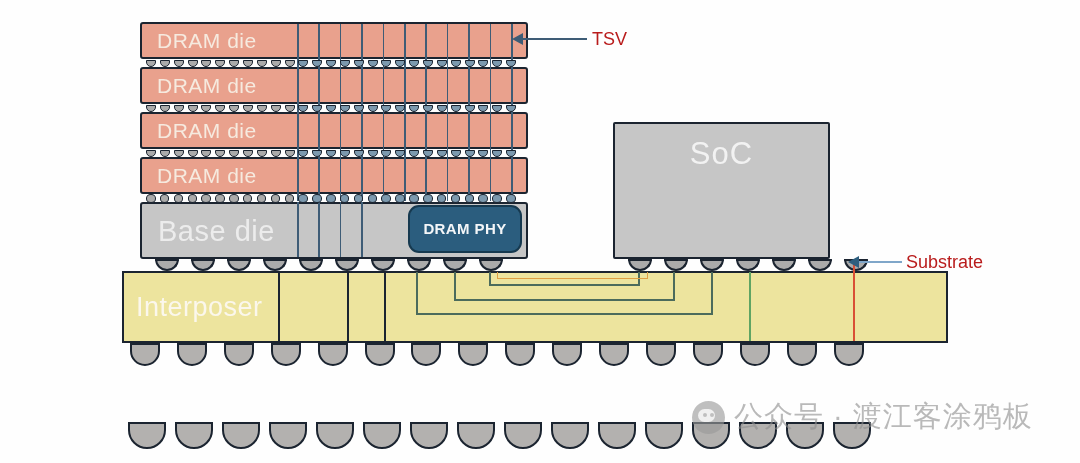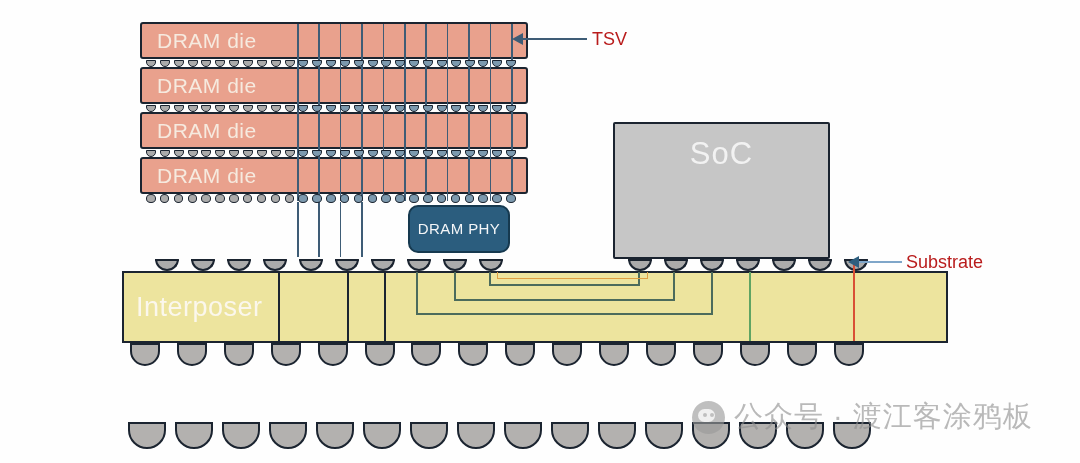--- a/index.html
+++ b/index.html
@@ -92,20 +92,23 @@
   <div class="die dram" style="left:140px;top:67px;width:388px;height:37px;">
     <span class="die-label">DRAM die</span>
   </div>
   <div class="die dram" style="left:140px;top:112px;width:388px;height:37px;">
     <span class="die-label">DRAM die</span>
   </div>
   <div class="die dram" style="left:140px;top:157px;width:388px;height:37px;">
     <span class="die-label">DRAM die</span>
   </div>
 
+  <div class="die gray" style="left:140px;top:202px;width:388px;height:57px;">
+    <span class="base-label">Base die</span>
+  </div>
 
   <div id="gen-stack">
       <div class="vline" style="left: 297px; top: 24px; width: 1.6px; height: 177px; background: var(--tsv-line);"></div>
       <div class="vline" style="left: 318.4px; top: 24px; width: 1.6px; height: 177px; background: var(--tsv-line);"></div>
       <div class="vline" style="left: 339.8px; top: 24px; width: 1.6px; height: 177px; background: var(--tsv-line);"></div>
       <div class="vline" style="left: 361.2px; top: 24px; width: 1.6px; height: 177px; background: var(--tsv-line);"></div>
       <div class="vline" style="left: 382.6px; top: 24px; width: 1.6px; height: 177px; background: var(--tsv-line);"></div>
       <div class="vline" style="left: 404px; top: 24px; width: 1.6px; height: 177px; background: var(--tsv-line);"></div>
       <div class="vline" style="left: 425.4px; top: 24px; width: 1.6px; height: 177px; background: var(--tsv-line);"></div>
       <div class="vline" style="left: 446.8px; top: 24px; width: 1.6px; height: 177px; background: var(--tsv-line);"></div>
@@ -219,21 +222,21 @@
       <div class="bump roundlet blue" style="left: 409.15px; top: 194px; width: 9.5px; height: 8.5px;"></div>
       <div class="bump roundlet blue" style="left: 423px; top: 194px; width: 9.5px; height: 8.5px;"></div>
       <div class="bump roundlet blue" style="left: 436.85px; top: 194px; width: 9.5px; height: 8.5px;"></div>
       <div class="bump roundlet blue" style="left: 450.7px; top: 194px; width: 9.5px; height: 8.5px;"></div>
       <div class="bump roundlet blue" style="left: 464.55px; top: 194px; width: 9.5px; height: 8.5px;"></div>
       <div class="bump roundlet blue" style="left: 478.4px; top: 194px; width: 9.5px; height: 8.5px;"></div>
       <div class="bump roundlet blue" style="left: 492.25px; top: 194px; width: 9.5px; height: 8.5px;"></div>
       <div class="bump roundlet blue" style="left: 506.1px; top: 194px; width: 9.5px; height: 8.5px;"></div>
     </div>
 
-  <div class="accent-box" style="left:408px;top:205px;width:102px;height:48px;font-size:15px;font-weight:400;letter-spacing:.4px;border-radius:10px;">
+  <div class="accent-box" style="left:408px;top:205px;width:114px;height:48px;font-size:15px;font-weight:700;letter-spacing:.4px;">
     <span>DRAM PHY</span>
   </div>
 
   <div class="die gray" style="left:613px;top:122px;width:217px;height:137px;border-radius:2px;">
     <span class="soc-label">SoC</span>
   </div>
 
   <div class="interposer" style="left:122px;top:271px;width:826px;height:72px;">
     <span class="interposer-label">Interposer</span>
   </div>

